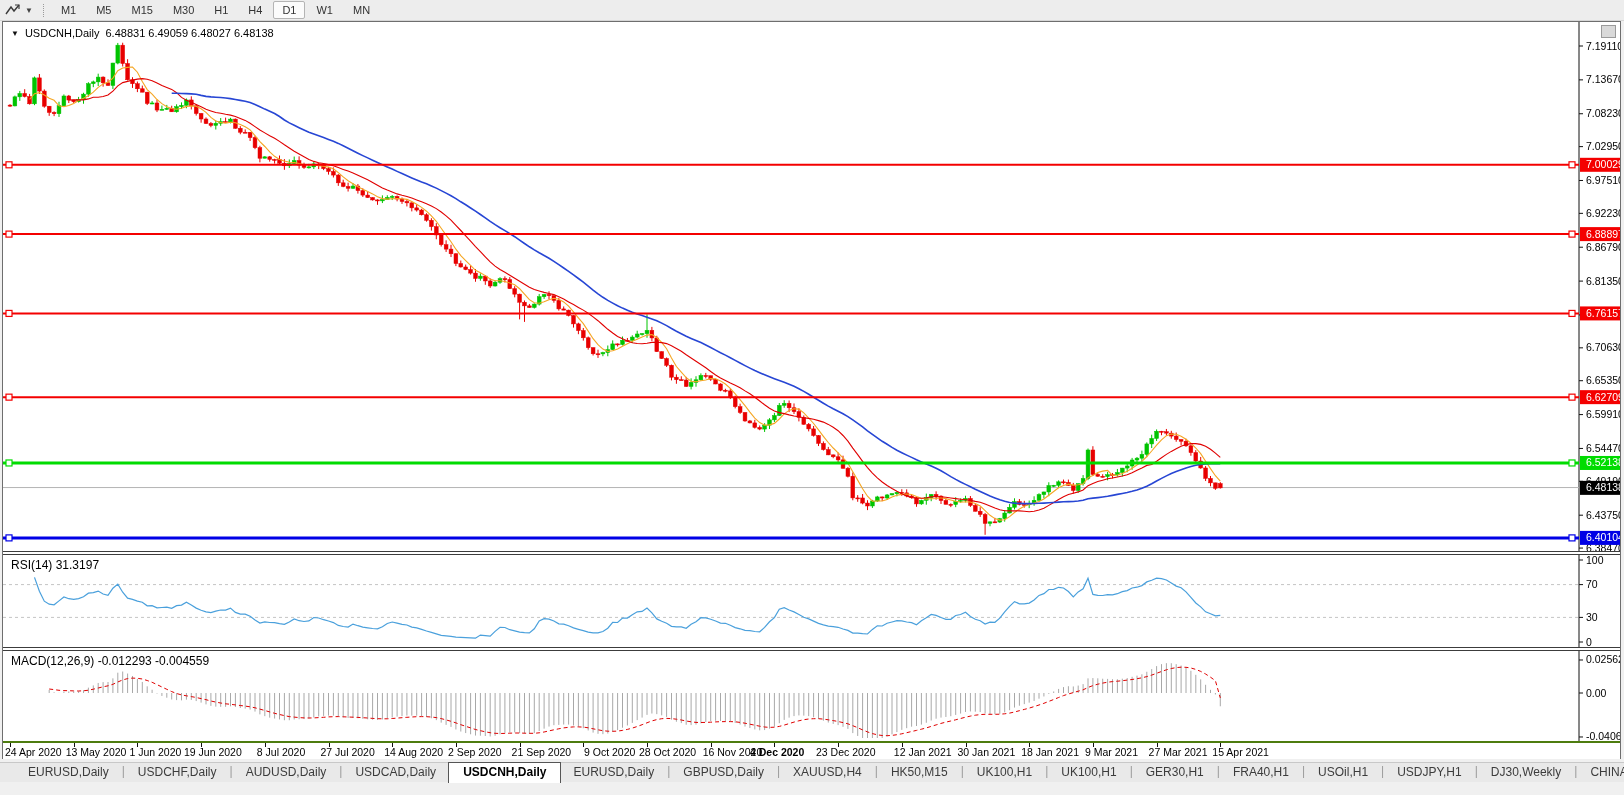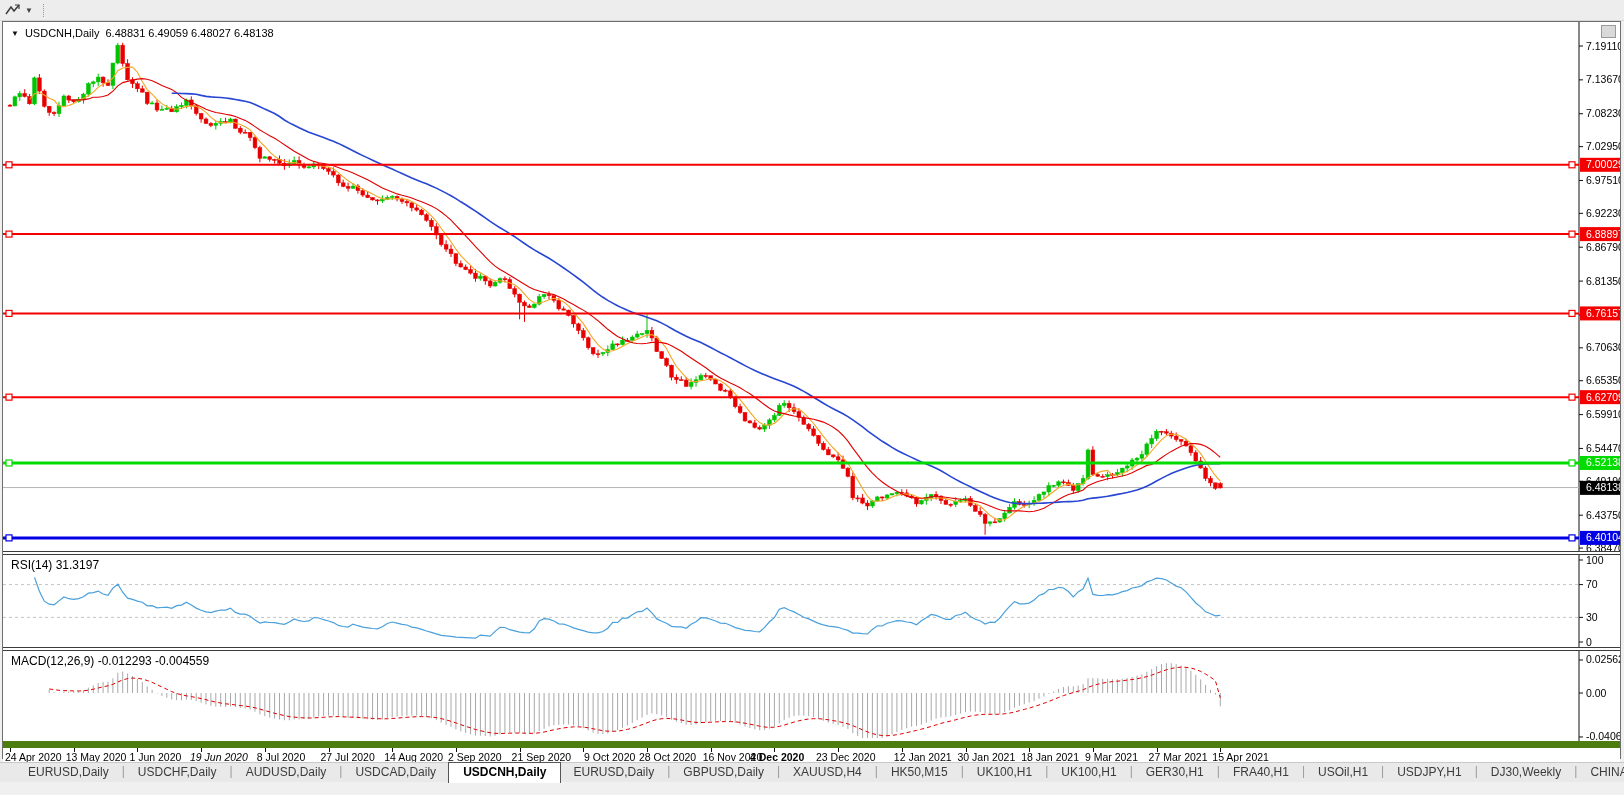--- a/index.html
+++ b/index.html
@@ -14,41 +14,52 @@
   
   .chart-window{position:absolute;left:2px;top:21px;width:1619px;height:738px;border:1px solid #6e6e6e;background:#fff;box-sizing:border-box}
   .pane{position:relative;display:block}
   svg{display:block}
   .splitter{height:4px;background:#fff;border-top:1px solid #3c3c3c;border-bottom:1px solid #3c3c3c;box-sizing:border-box}
   .pane-label{position:absolute;left:8px;top:3px;font-size:12px;color:#000;white-space:pre}
   .title-row{position:absolute;left:8px;top:5px;font-size:11px;color:#000;display:flex;align-items:center;gap:6px}
   .collapse-tri{font-size:8px;color:#111}
   .scroll-thumb{position:absolute;right:4px;top:3px;width:13px;height:11px;background:#d9d9d9;border:1px solid #9a9a9a}
   
-  .date-row{position:relative;height:16px;background:#fff;border-top:7px solid #4d7c0f}
+  .date-row{position:relative;height:16px;background:#fff;border-top:2px solid #4d7c0f}
   .date-tick{position:absolute;top:0;width:1px;height:4px;background:#111}
   .date-label{position:absolute;top:3px;font-size:10.5px;color:#000;white-space:nowrap}
   
   .tabbar{position:absolute;left:0;top:762px;width:100%;height:20px;background:#e9e9e9;border-top:1px solid #c8c8c8;display:flex;align-items:center;font-size:12px;color:#3c3c3c;padding-left:16px;box-sizing:border-box}
   .tab{padding:2px 12px 3px 12px;white-space:nowrap;cursor:default}
   .tab.active{background:#fff;border:1px solid #555;border-bottom:none;font-weight:bold;color:#000;padding:2px 14px 4px 14px}
   .tab-sep{color:#9a9a9a;padding:0 1px 3px 1px}
 </style>
 </head>
 <body>
 
 <div class="toolbar">
   <span class="tool-icon">
     <svg width="16" height="14" viewBox="0 0 16 14">
       <polyline points="1,11 6,4 9,8 14,2" fill="none" stroke="#3a3a3a" stroke-width="1.4"></polyline>
       <polyline points="10,2 14,2 14,6" fill="none" stroke="#3a3a3a" stroke-width="1.2"></polyline>
     </svg>
   </span>
   <span class="caret">▼</span>
   <span class="grip"></span>
+  <span id="tf-buttons" style="display: flex;">
+      <span class="tf-btn">M1</span>
+      <span class="tf-btn">M5</span>
+      <span class="tf-btn">M15</span>
+      <span class="tf-btn">M30</span>
+      <span class="tf-btn">H1</span>
+      <span class="tf-btn">H4</span>
+      <span class="tf-btn sel">D1</span>
+      <span class="tf-btn">W1</span>
+      <span class="tf-btn">MN</span>
+    </span>
 </div>
 
 <div class="chart-window">
 
   <div class="pane">
     <svg id="price-svg" width="1617" height="529">
         <g>
           <line x1="1576" y1="0" x2="1576" y2="529" stroke="#111" stroke-width="1"></line>
           <line x1="1576" y1="24.00123000000047" x2="1580" y2="24.00123000000047" stroke="#111"></line>
           <text x="1583" y="27.50123000000047" font-size="10.5" font-family="Liberation Sans, sans-serif" fill="#000">7.19110</text>
@@ -911,21 +922,21 @@
   </div>
 
   <div class="date-row" id="date-row">
       <span class="date-tick" style="left: 7px;"></span>
       <span class="date-label" style="left: 2px;">24 Apr 2020</span>
       <span class="date-tick" style="left: 70.7px;"></span>
       <span class="date-label" style="left: 62.7px;">13 May 2020</span>
       <span class="date-tick" style="left: 134.4px;"></span>
       <span class="date-label" style="left: 126.4px;">1 Jun 2020</span>
       <span class="date-tick" style="left: 198.1px;"></span>
-      <span class="date-label" style="left: 187px; font-style: italic;">19 Jun 2020</span>
+      <span class="date-label" style="left: 181px;">19 Jun 2020</span>
       <span class="date-tick" style="left: 261.8px;"></span>
       <span class="date-label" style="left: 253.8px;">8 Jul 2020</span>
       <span class="date-tick" style="left: 325.5px;"></span>
       <span class="date-label" style="left: 317.5px;">27 Jul 2020</span>
       <span class="date-tick" style="left: 389.2px;"></span>
       <span class="date-label" style="left: 381.2px;">14 Aug 2020</span>
       <span class="date-tick" style="left: 452.9px;"></span>
       <span class="date-label" style="left: 444.9px;">2 Sep 2020</span>
       <span class="date-tick" style="left: 516.6px;"></span>
       <span class="date-label" style="left: 508.6px;">21 Sep 2020</span>

